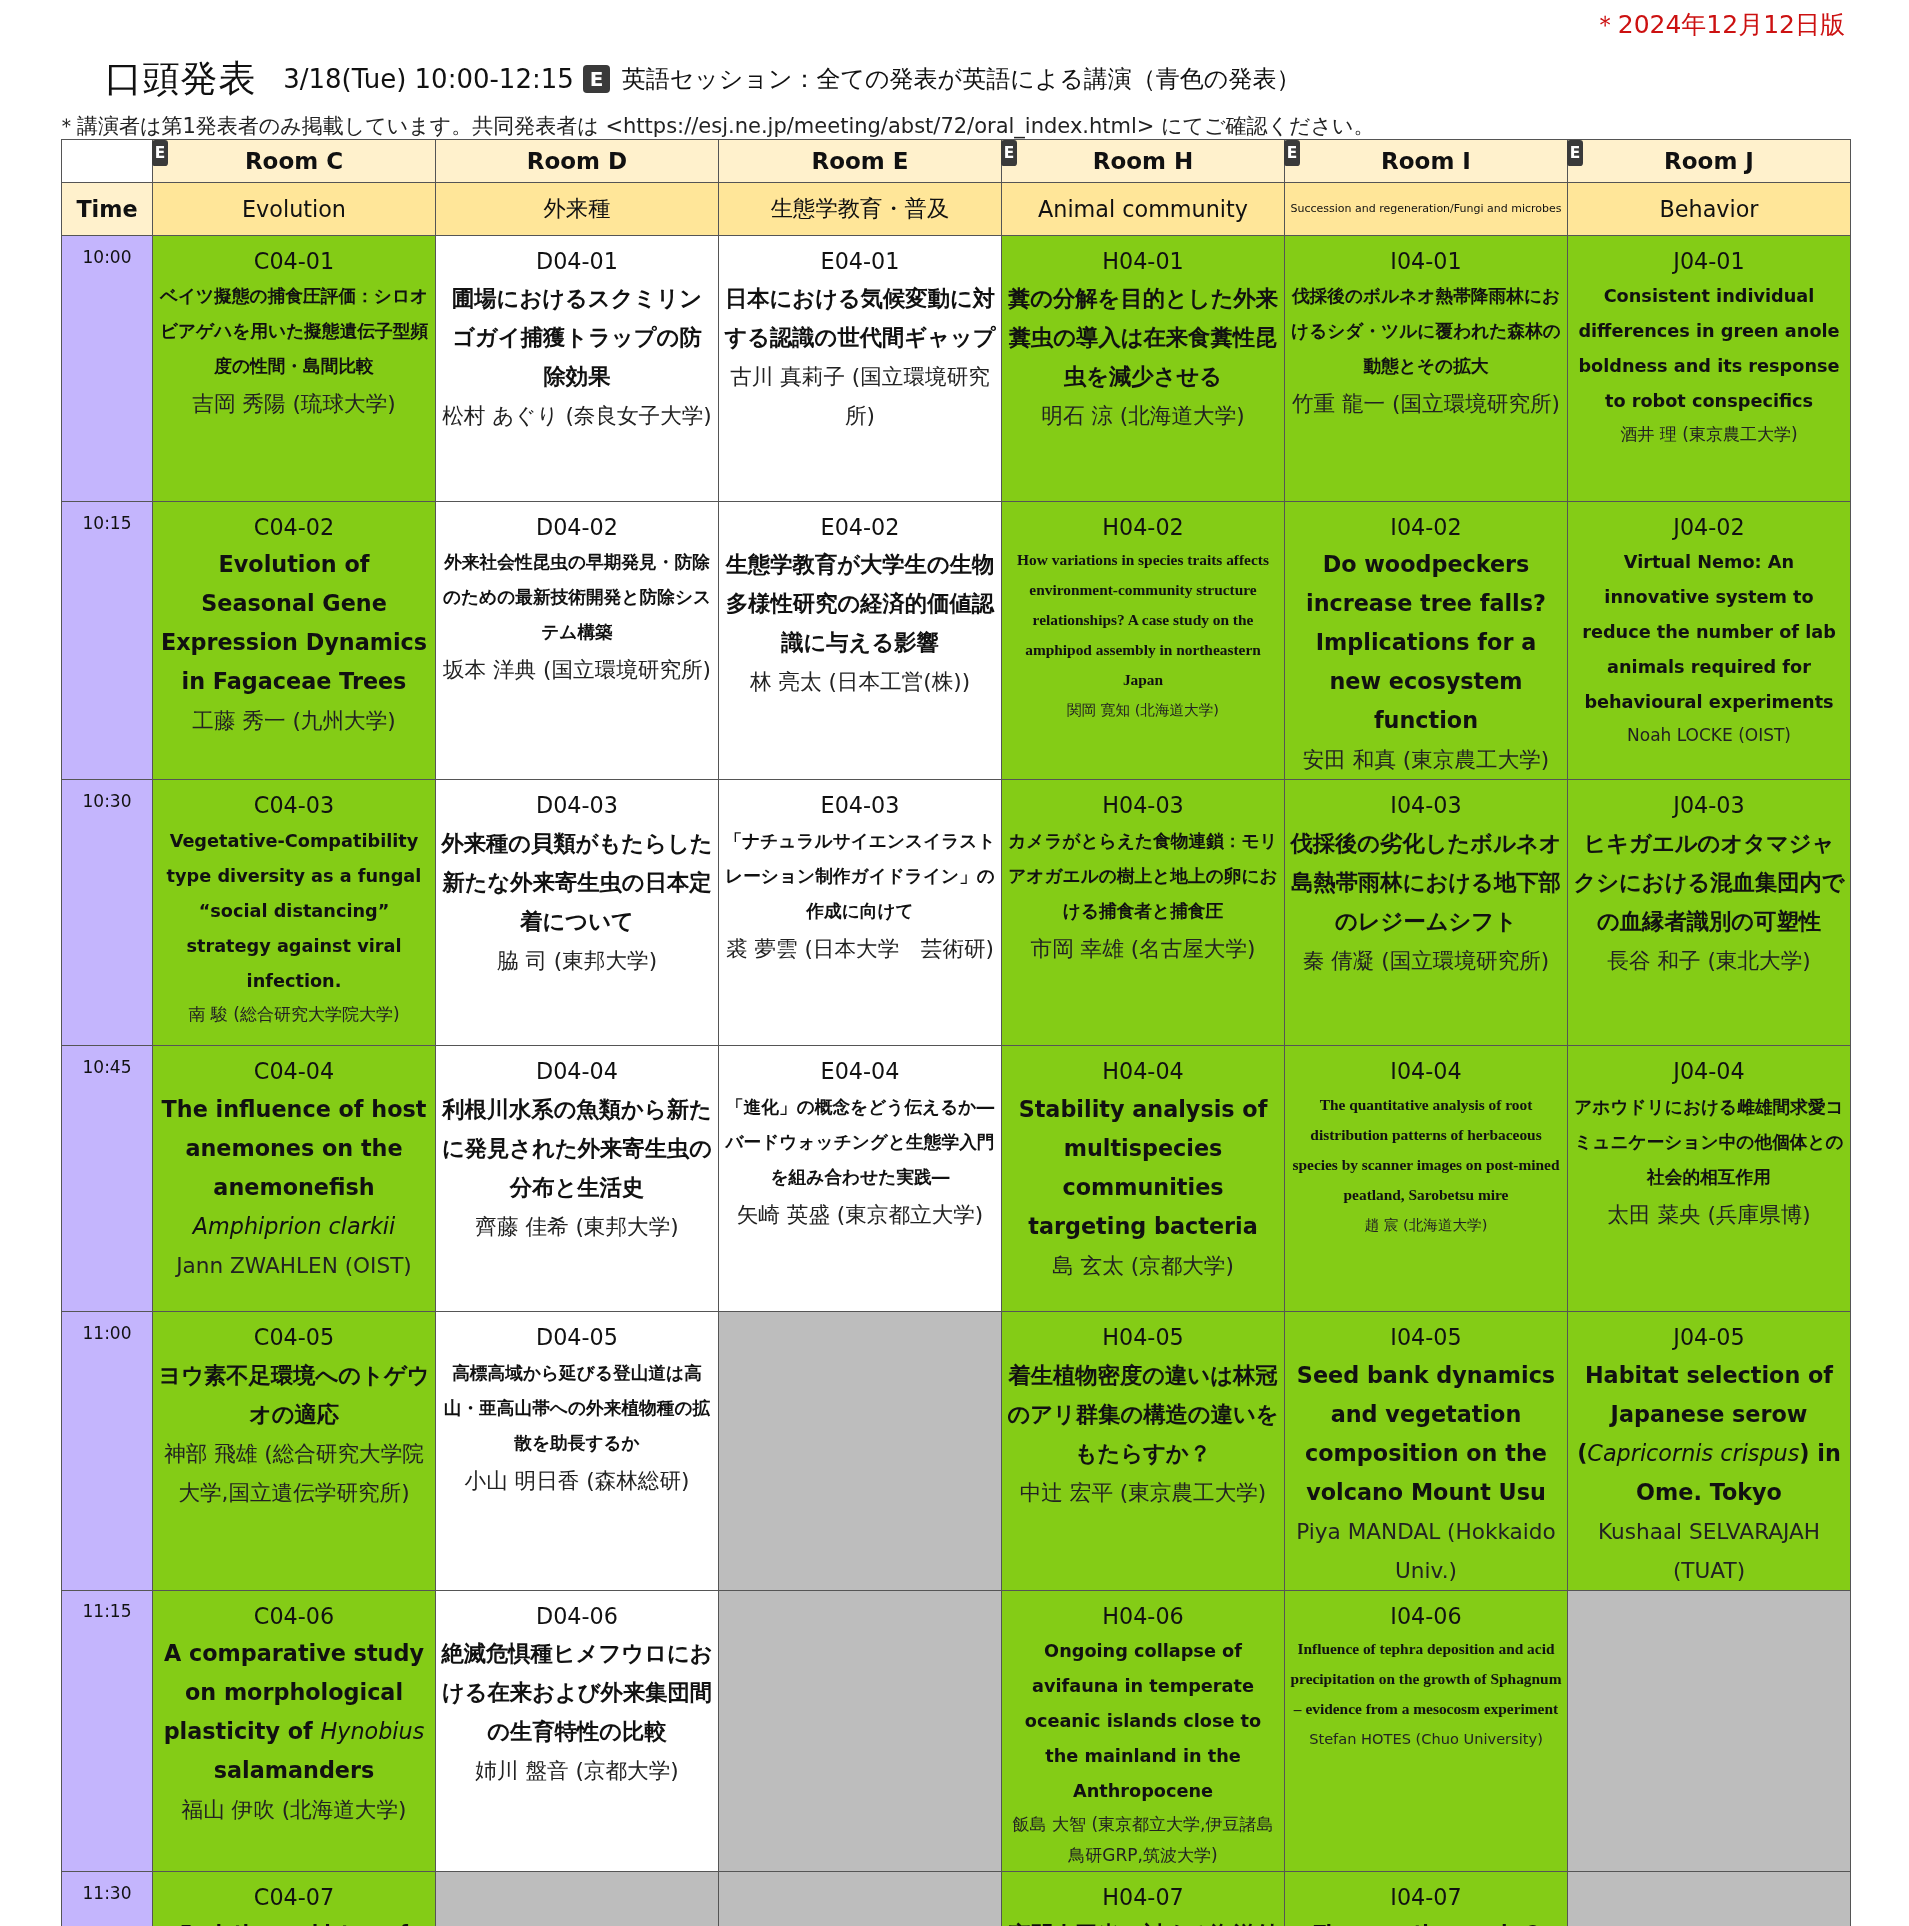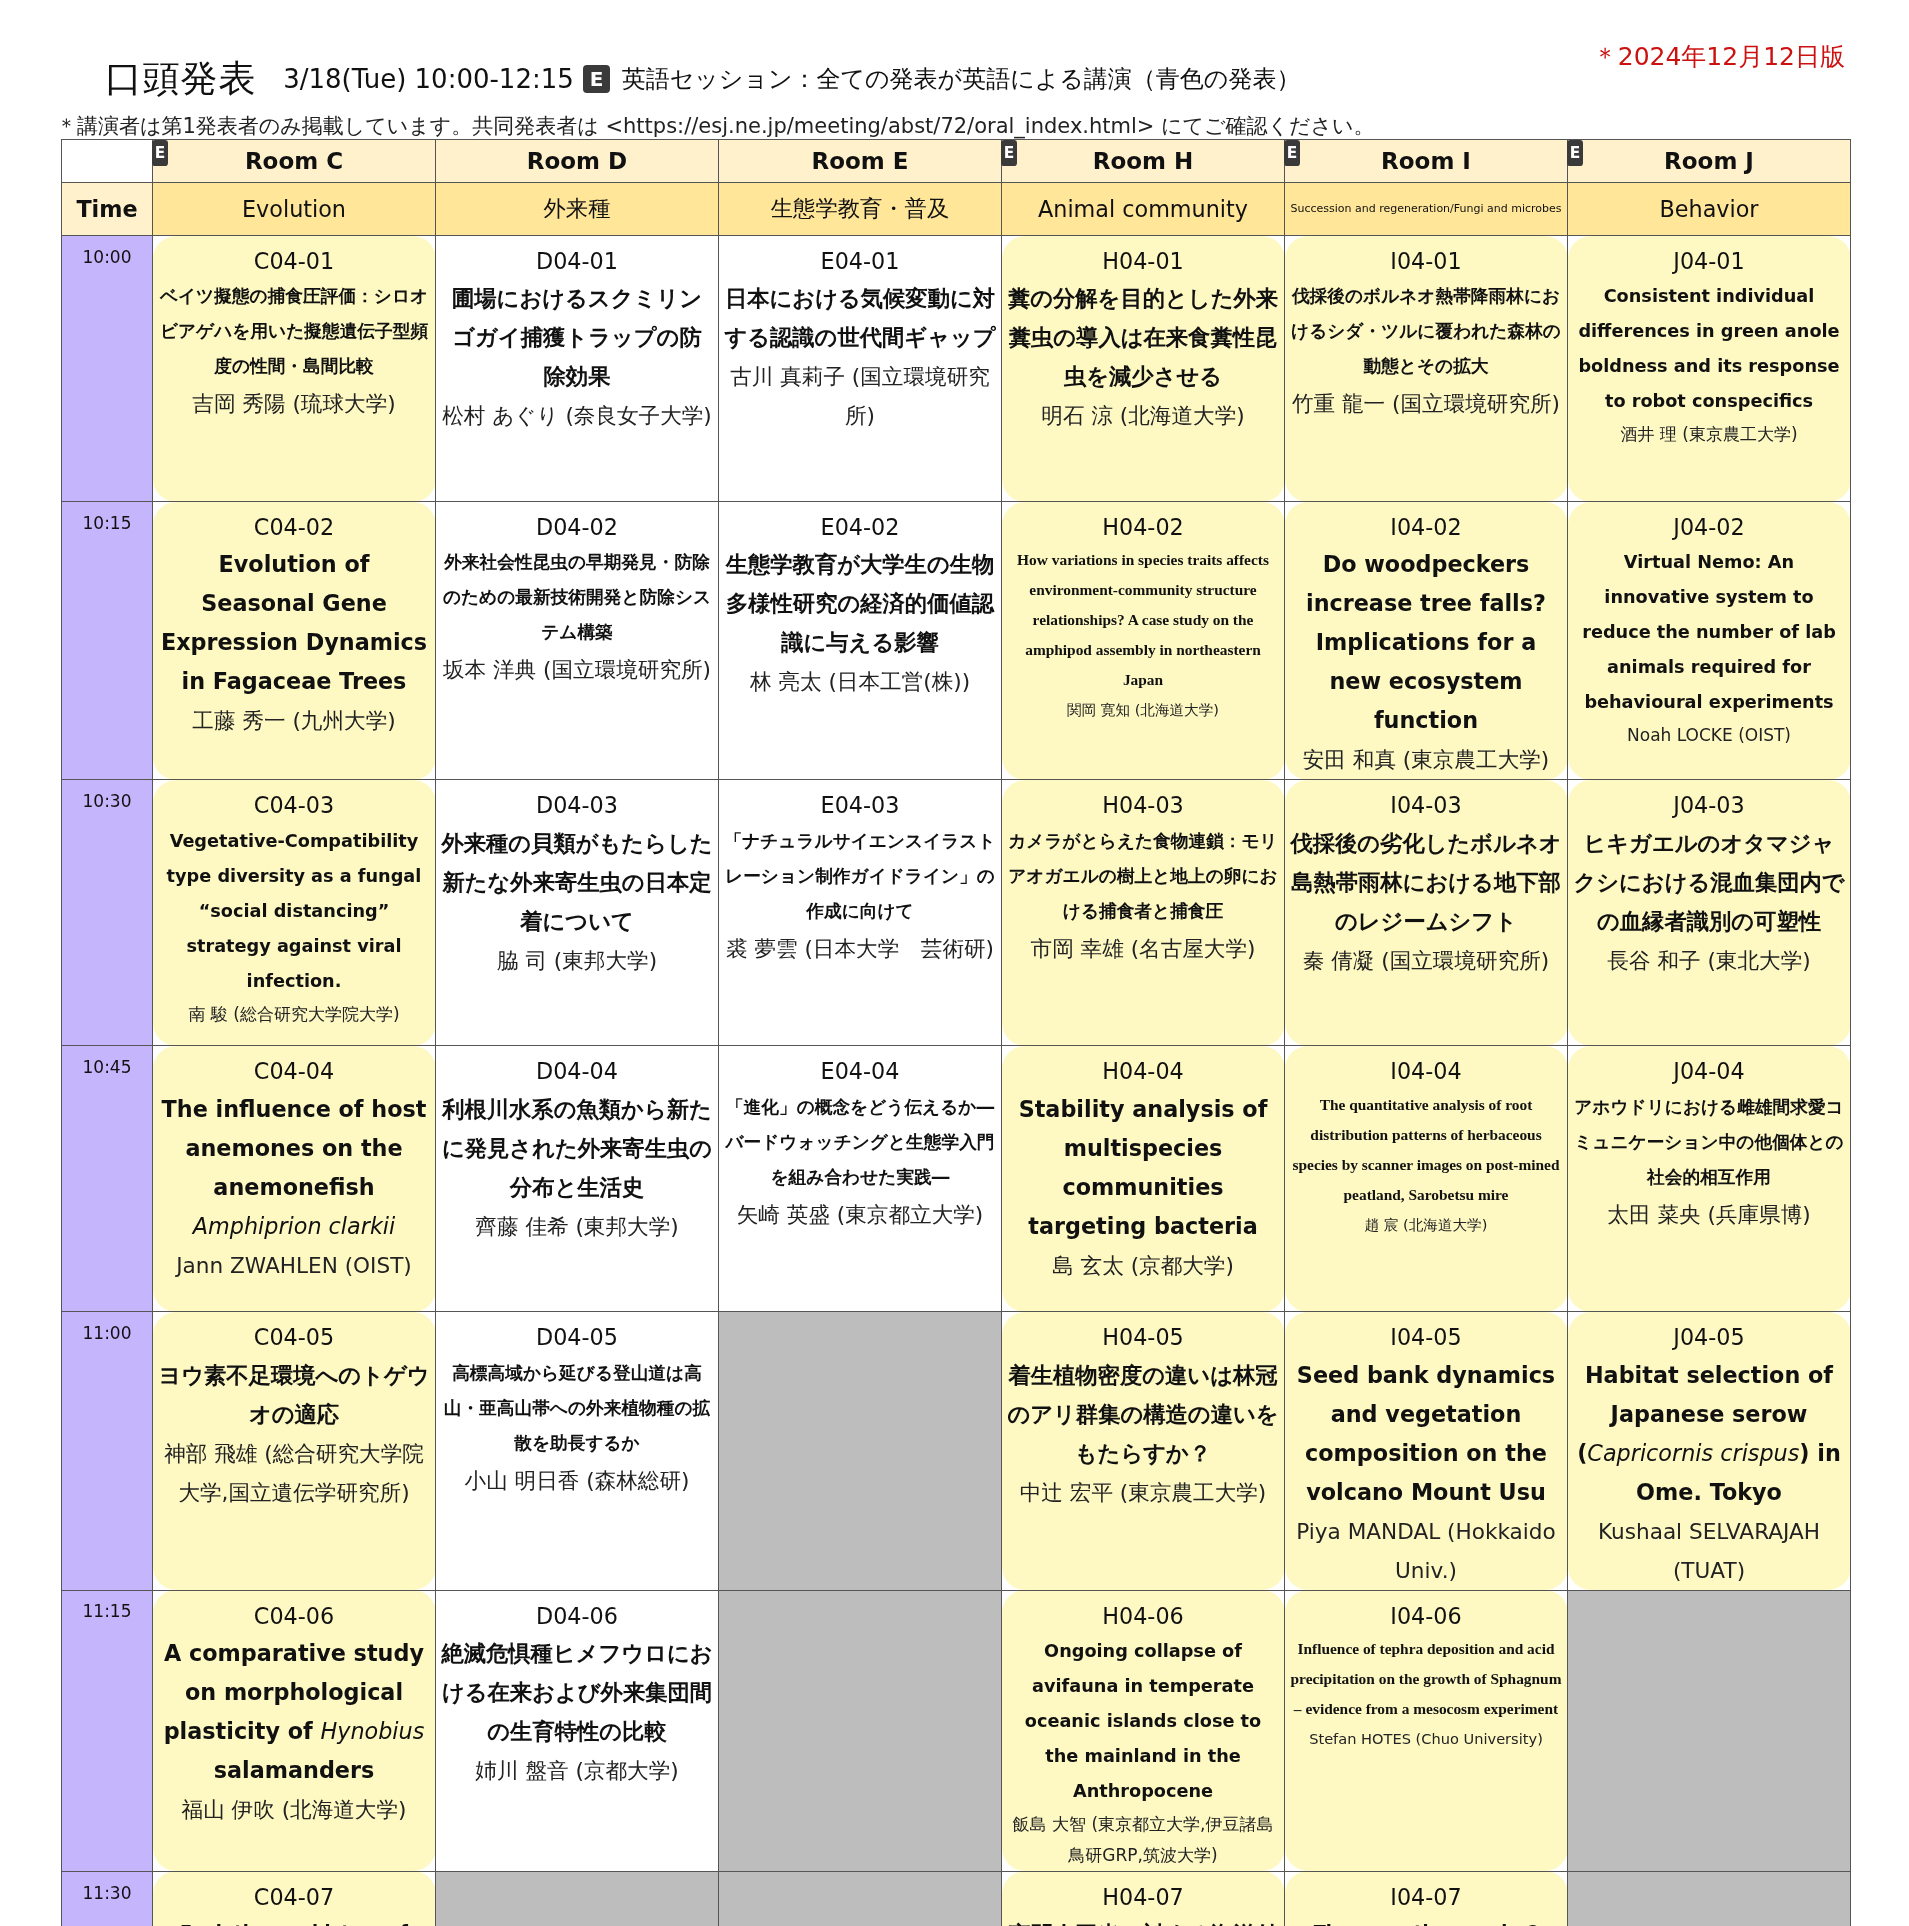--- a/index.html
+++ b/index.html
@@ -11,21 +11,21 @@
   .title-line { display: flex; align-items: center; height: 42px; }
   .title-main { font-size: 37px; font-weight: 400; letter-spacing: 0.8px; margin-right: 27px; margin-left: 36px; }
   .title-date { font-size: 26px; margin-right: 5.4px; }
   .e-badge-lg {
     display: inline-flex; align-items: center; justify-content: center;
     width: 27px; height: 28.5px; background: #3a3a3a; color: #fff;
     border-radius: 3.9px; font-weight: 700; font-size: 20px; margin: 0 11.6px 0 3.9px;
   }
   .title-session { font-size: 24px; }
   .edition {
-    position: absolute; right: 65px; top: 7.7px; color: #cc1111; font-size: 25px; margin-top: 32px;
+    position: absolute; right: 65px; top: 7.7px; color: #cc1111; font-size: 25px;
   }
   .notice { position: absolute; left: 56px; top: 112px; font-size: 21px; color: #222; }
 
   table.sched {
     position: absolute; left: 61px; top: 139px;
     border-collapse: collapse; table-layout: fixed; width: 1788px;
   }
   table.sched td, table.sched th {
     border: 0.8px solid #555; vertical-align: top; text-align: center; padding: 0;
   }
@@ -45,21 +45,21 @@
     display: flex; align-items: center; justify-content: center; font-weight: 700;
   }
   .corner { background: #ffffff; }
   .topic-head {
     background: #ffe699; font-size: 22.3px; vertical-align: middle !important;
   }
   .topic-head.small { font-size: 11px; line-height: 1.6; }
   .time-head { background: #fff1cc; font-weight: 700; font-size: 22.3px; vertical-align: middle !important; }
   .time-cell { background: #c4b5fd; font-size: 17px; text-align: center; padding-top: 10.8px !important; }
 
-  .cell-en { background: #fef9c3; border-radius: 23px; }
+  .cell-en { background: #84cc16; }
   .cell-jp { background: #ffffff; }
   .cell-empty { background: #bdbdbd; }
 
   .pres { padding: 10px 5.4px 0 5.4px; }
   .pres .code { font-size: 22.3px; line-height: 31px; margin-bottom: 2.3px; }
   .pres .ttl { font-weight: 700; font-size: 22.3px; line-height: 39px; }
   .pres .ttl.sm { font-size: 17.7px; line-height: 35px; }
   .pres .ttl.xs { font-size: 15.4px; line-height: 30px; font-family: Liberation Serif, serif; }
   .pres .auth { font-size: 21.6px; line-height: 39px; color: #222; }
   .pres .auth.sm { font-size: 17px; line-height: 31px; }

